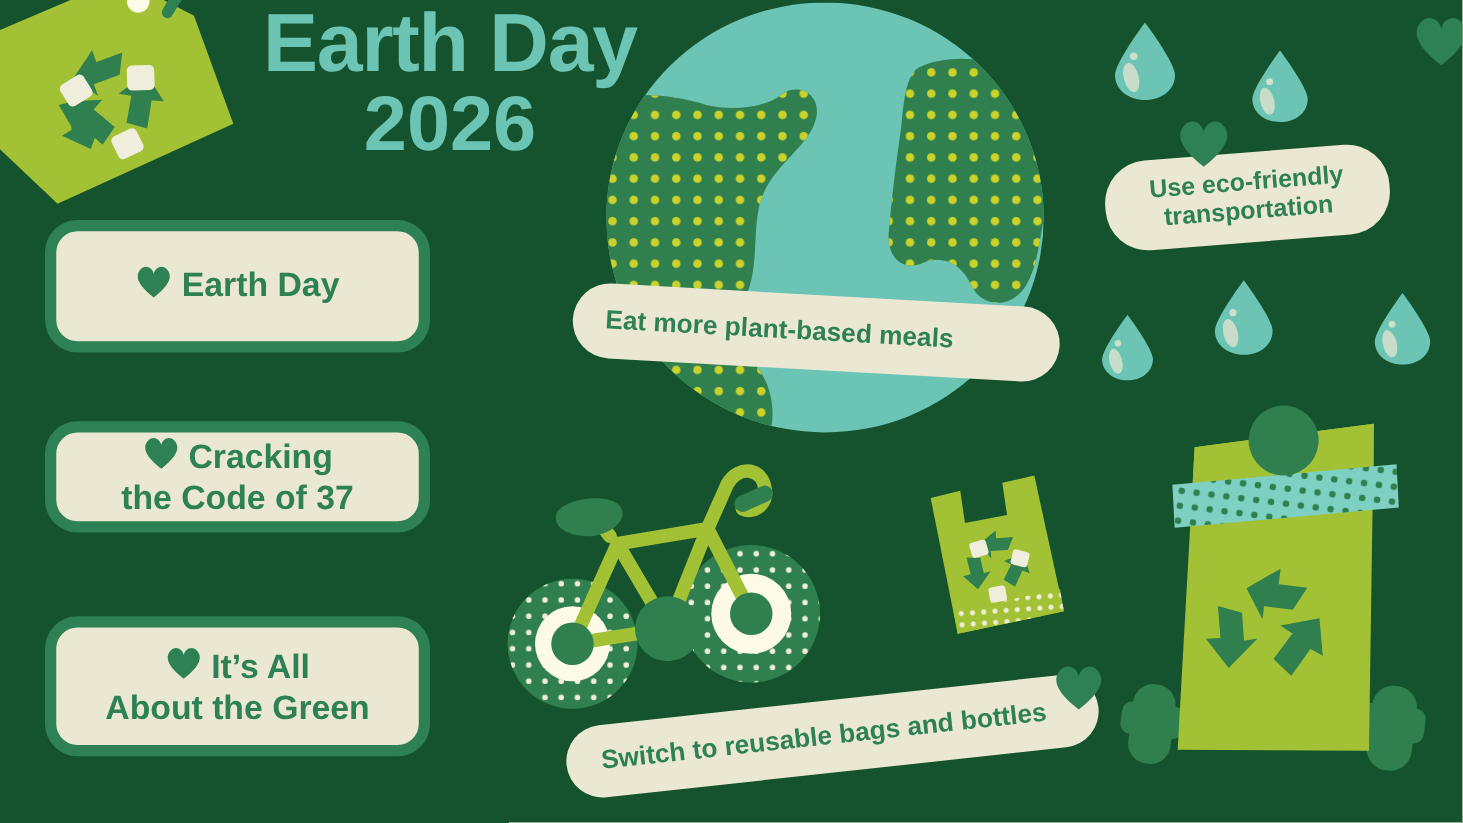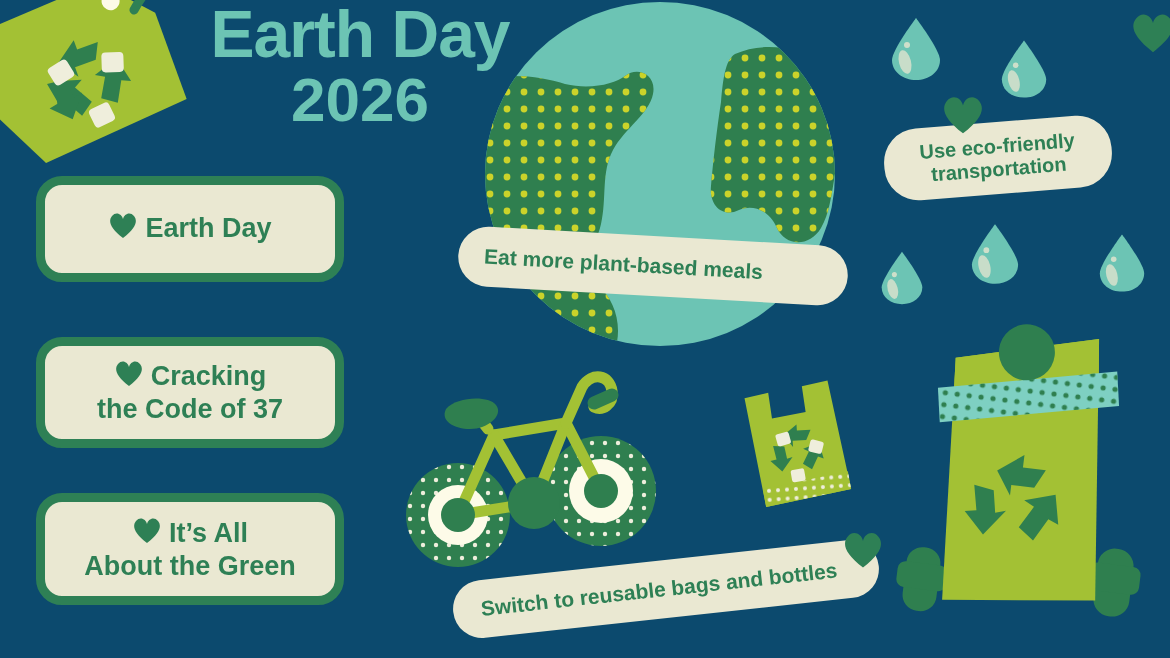--- a/index.html
+++ b/index.html
@@ -5,21 +5,21 @@
   html, body {
     margin: 0;
     padding: 0;
     background: #FDFBE8;
   }
   #stage {
     position: relative;
     width: 1170px;
     height: 658px;
     overflow: hidden;
-    background: #0c4a6e;
+    background: #14532d;
     font-family: "Liberation Sans", sans-serif;
   }
 
   
   #title-block {
     position: absolute;
     left: 190px;
     top: 2px;
     width: 340px;
     text-align: center;
@@ -62,21 +62,21 @@
     z-index: 5;
   }
   .lbtn .btxt { position: relative; display: block; }
   .lbtn .heart-inline {
     display: inline-block;
     vertical-align: -2px;
     margin-right: 7px;
   }
 
   #btn-1 { top: 176px; height: 106px; }
-  #btn-2 { top: 337px; height: 111px; }
+  #btn-2 { top: 337px; height: 89px; }
   #btn-3 { top: 493px; height: 112px; }
 
   
   #tag-wrap {
     position: absolute;
     left: -42px;
     top: -38px;
     width: 260px;
     height: 235px;
     z-index: 4;

